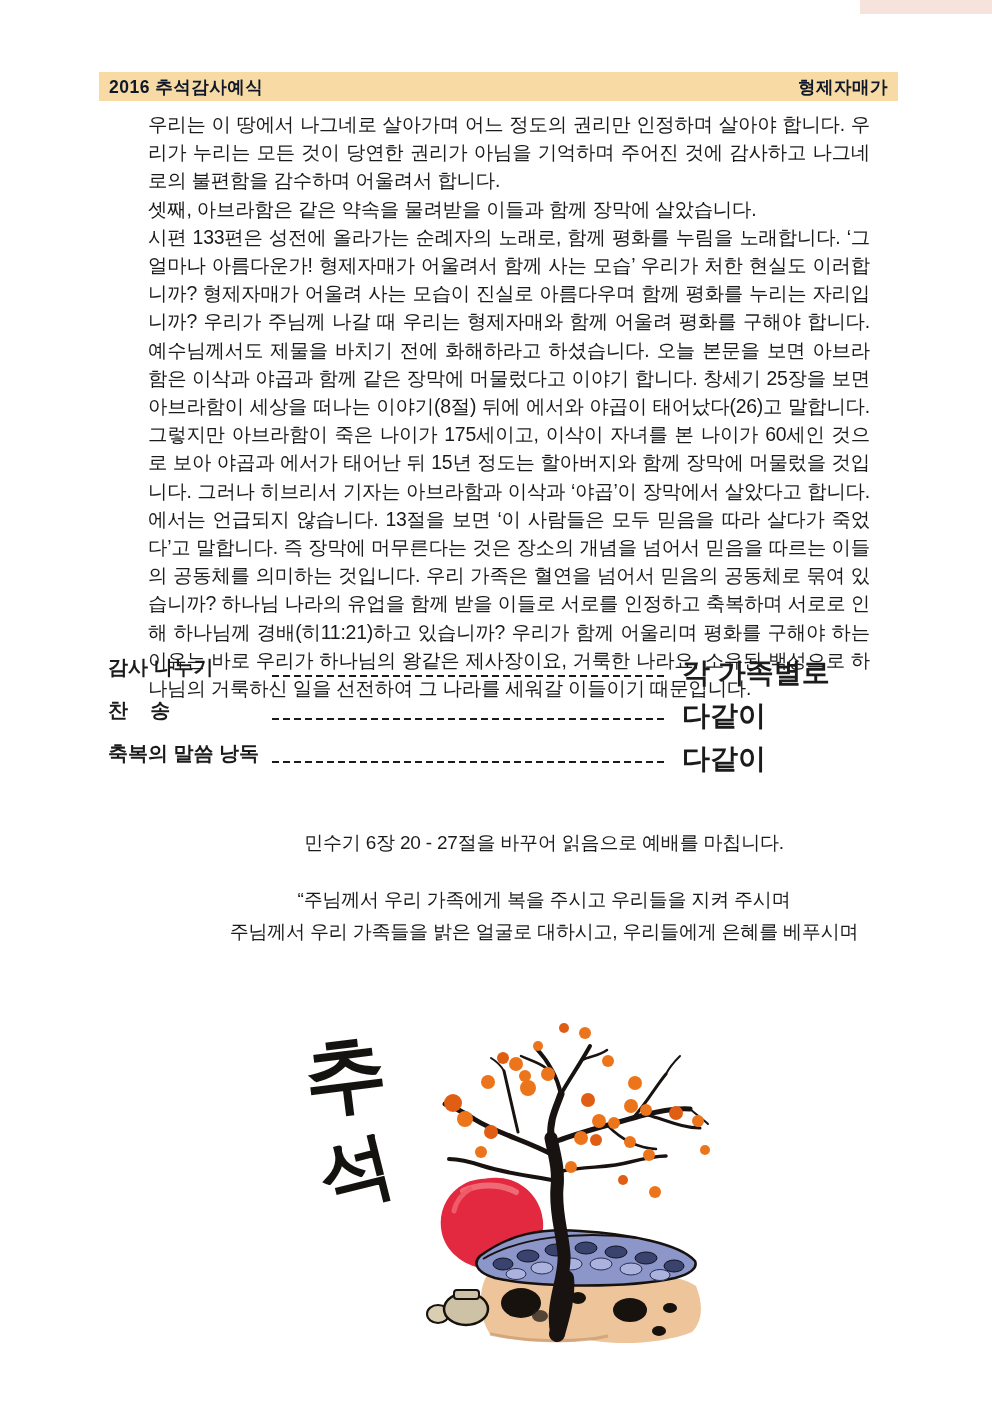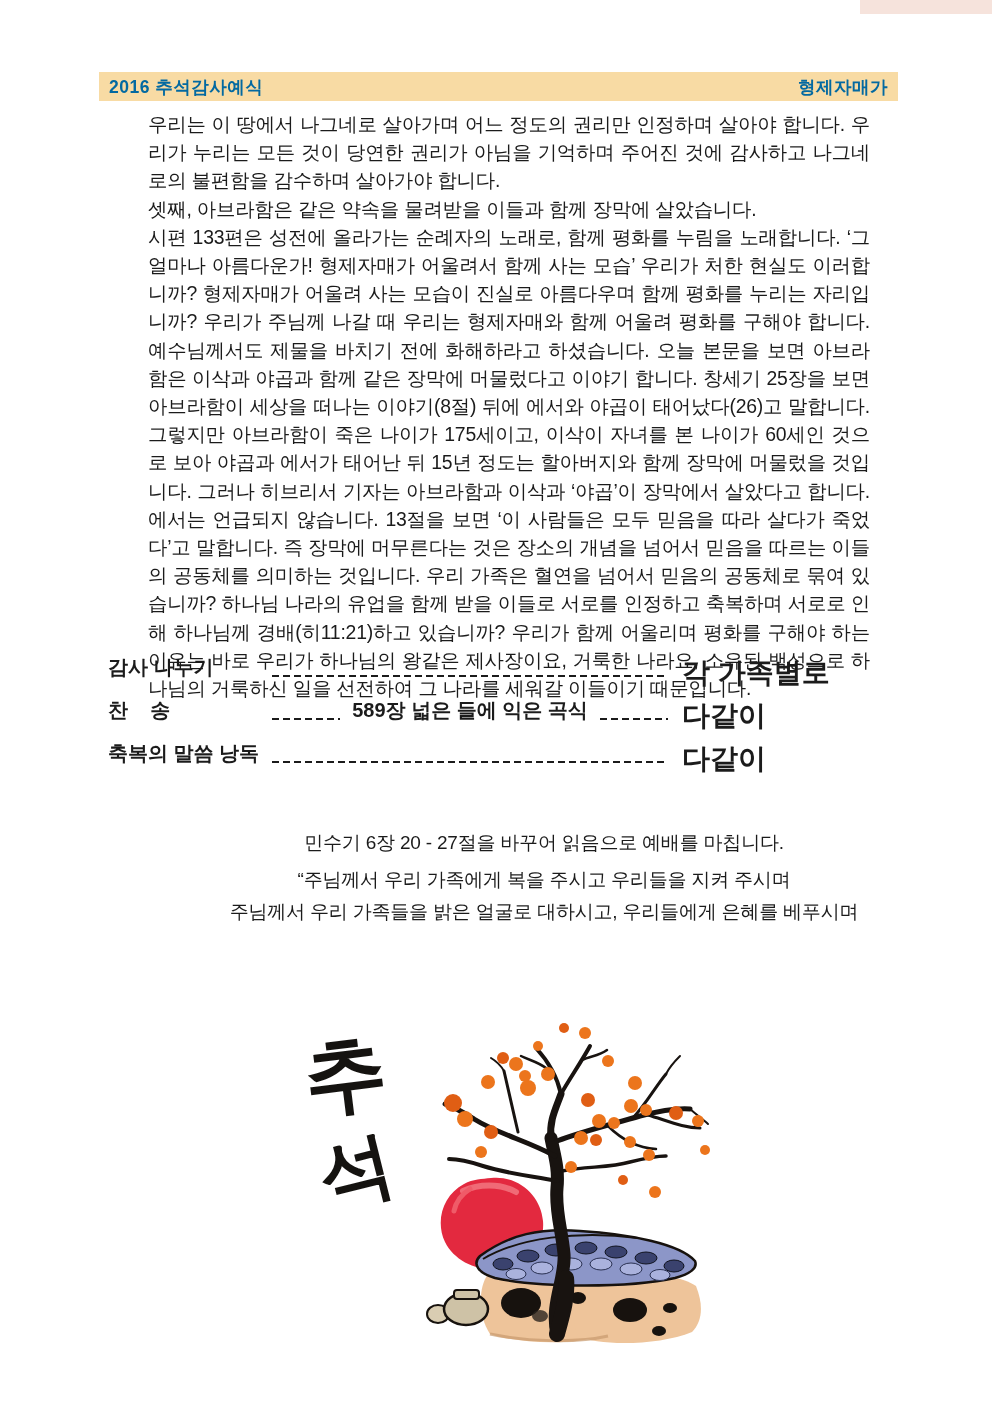--- a/index.html
+++ b/index.html
@@ -6,76 +6,75 @@
   .page {
     position:relative; width:992px; height:1403px; background:#ffffff;
     font-family:"Liberation Sans", sans-serif; color:#1b1b1b; overflow:hidden;
   }
   .scan-strip { position:absolute; left:860px; top:0; width:132px; height:14px; background:#f6e3dc; }
   .header-bar {
     position:absolute; left:99px; top:72px; width:799px; height:29px;
     background:#f8dba4; display:flex; justify-content:space-between; align-items:center;
     padding:0 10px; box-sizing:border-box;
   }
-  .header-bar span { font-size:17.5px; font-weight:700; color:#0369a1; letter-spacing:0.5px; }
+  .header-bar span { font-size:17.5px; font-weight:700; color:#0f172a; letter-spacing:0.5px; }
   .sermon {
     position:absolute; left:148px; top:110px; width:722px;
     font-size:19.4px; line-height:28.2px; letter-spacing:-0.2px;
   }
   .sermon p { margin:0; text-align:justify; }
   .sermon p.bold { font-weight:400; }
   .order { position:absolute; left:108px; top:654px; width:692px; }
   .orow { display:flex; align-items:flex-start; height:43px; }
   .olabel { width:164px; font-weight:700; font-size:20px; white-space:pre; flex:none; }
   .oline { flex:1; height:2px; align-self:center;
     background:repeating-linear-gradient(90deg,#1b1b1b 0 7px, transparent 7px 11px); }
   .omid { font-weight:700; font-size:20px; white-space:pre; margin:0 12px; flex:none; }
   .omid:empty { display:none; margin:0; }
   .oassign { width:118px; margin-left:14px; font-weight:700; font-size:28px; white-space:pre; flex:none; }
   .closing-note {
     position:absolute; left:148px; top:830px; width:792px;
     text-align:center; font-size:19px; letter-spacing:-0.2px;
   }
   .blessing {
-    position:absolute; left:148px; top:864px; width:792px;
+    position:absolute; left:148px; top:884px; width:792px;
     text-align:center; font-size:19px; line-height:32px; letter-spacing:-0.2px;
   }
   .artwork { position:absolute; left:278px; top:1016px; width:434px; height:352px; }
   .calli { font-family:"DejaVu Serif", serif; font-weight:900; fill:#151310; }
 </style>
 </head>
 <body>
 
 <div class="page">
 
   <div class="scan-strip"></div>
 
   <div class="header-bar">
     <span>2016 추석감사예식</span>
     <span>형제자매가</span>
   </div>
 
   <div class="sermon">
-    <p>우리는 이 땅에서 나그네로 살아가며 어느 정도의 권리만 인정하며 살아야 합니다. 우리가 누리는 모든 것이 당연한 권리가 아님을 기억하며 주어진 것에 감사하고 나그네로의 불편함을 감수하며 살아가야 합니다.</p>
+    <p>우리는 이 땅에서 나그네로 살아가며 어느 정도의 권리만 인정하며 살아야 합니다. 우리가 누리는 모든 것이 당연한 권리가 아님을 기억하며 주어진 것에 감사하고 나그네로의 불편함을 감수하며 어울려서 합니다.</p>
     <p class="bold">셋째, 아브라함은 같은 약속을 물려받을 이들과 함께 장막에 살았습니다.</p>
     <p>시편 133편은 성전에 올라가는 순례자의 노래로, 함께 평화를 누림을 노래합니다. ‘그 얼마나 아름다운가! 형제자매가 어울려서 함께 사는 모습’ 우리가 처한 현실도 이러합니까? 형제자매가 어울려 사는 모습이 진실로 아름다우며 함께 평화를 누리는 자리입니까? 우리가 주님께 나갈 때 우리는 형제자매와 함께 어울려 평화를 구해야 합니다. 예수님께서도 제물을 바치기 전에 화해하라고 하셨습니다. 오늘 본문을 보면 아브라함은 이삭과 야곱과 함께 같은 장막에 머물렀다고 이야기 합니다. 창세기 25장을 보면 아브라함이 세상을 떠나는 이야기(8절) 뒤에 에서와 야곱이 태어났다(26)고 말합니다. 그렇지만 아브라함이 죽은 나이가 175세이고, 이삭이 자녀를 본 나이가 60세인 것으로 보아 야곱과 에서가 태어난 뒤 15년 정도는 할아버지와 함께 장막에 머물렀을 것입니다. 그러나 히브리서 기자는 아브라함과 이삭과 ‘야곱’이 장막에서 살았다고 합니다. 에서는 언급되지 않습니다. 13절을 보면 ‘이 사람들은 모두 믿음을 따라 살다가 죽었다’고 말합니다. 즉 장막에 머무른다는 것은 장소의 개념을 넘어서 믿음을 따르는 이들의 공동체를 의미하는 것입니다. 우리 가족은 혈연을 넘어서 믿음의 공동체로 묶여 있습니까? 하나님 나라의 유업을 함께 받을 이들로 서로를 인정하고 축복하며 서로로 인해 하나님께 경배(히11:21)하고 있습니까? 우리가 함께 어울리며 평화를 구해야 하는 이유는 바로 우리가 하나님의 왕같은 제사장이요, 거룩한 나라요, 소유된 백성으로 하나님의 거룩하신 일을 선전하여 그 나라를 세워갈 이들이기 때문입니다.</p>
   </div>
 
   <div class="order">
     <div class="orow">
       <span class="olabel">감사 나누기</span>
       <span class="oline"></span>
 
       <span class="oline"></span>
       <span class="oassign">각 가족별로</span>
     </div>
     <div class="orow">
       <span class="olabel">찬    송</span>
       <span class="oline"></span>
-      <span class="omid">589장 넓은 들에 익은 곡식</span>
       <span class="oline"></span>
       <span class="oassign">다같이</span>
     </div>
     <div class="orow">
       <span class="olabel">축복의 말씀 낭독</span>
       <span class="oline"></span>
 
       <span class="oline"></span>
       <span class="oassign">다같이</span>
     </div>

